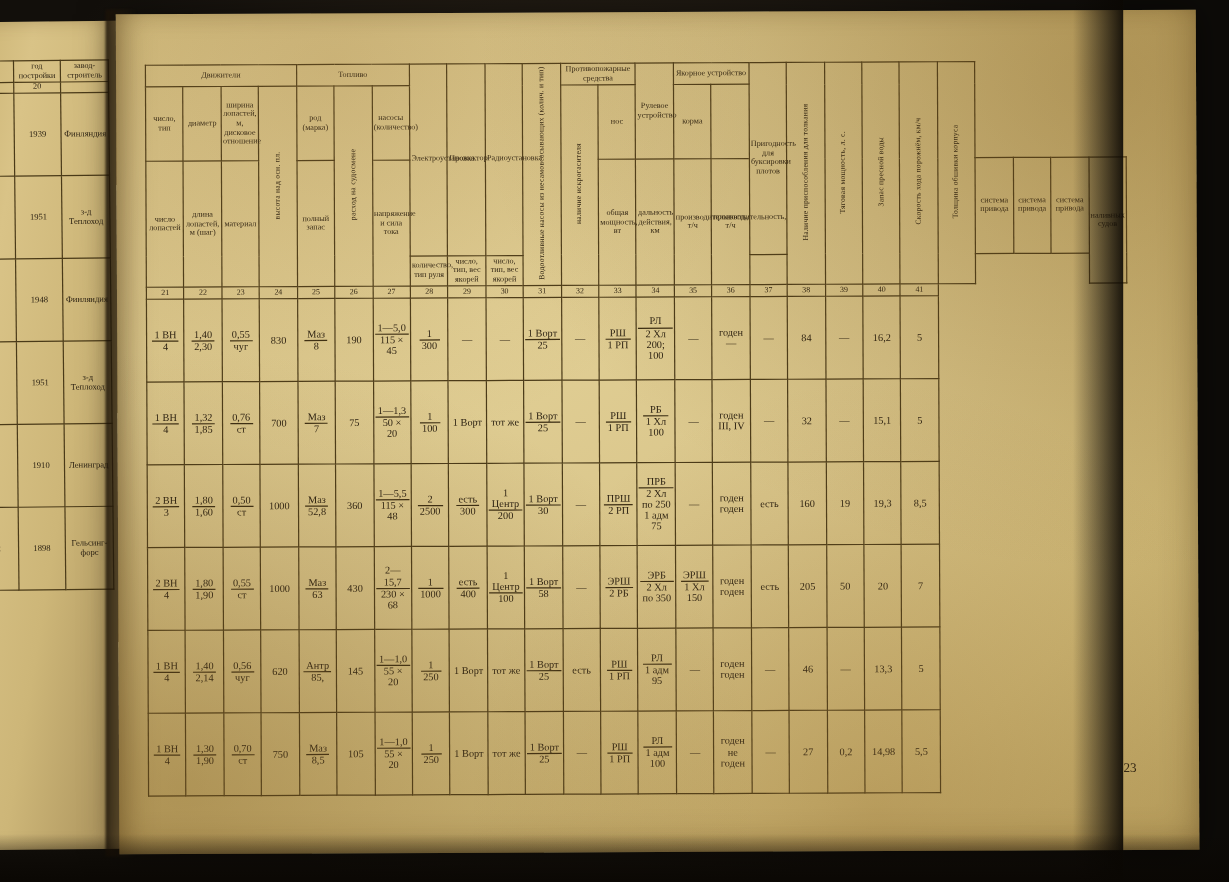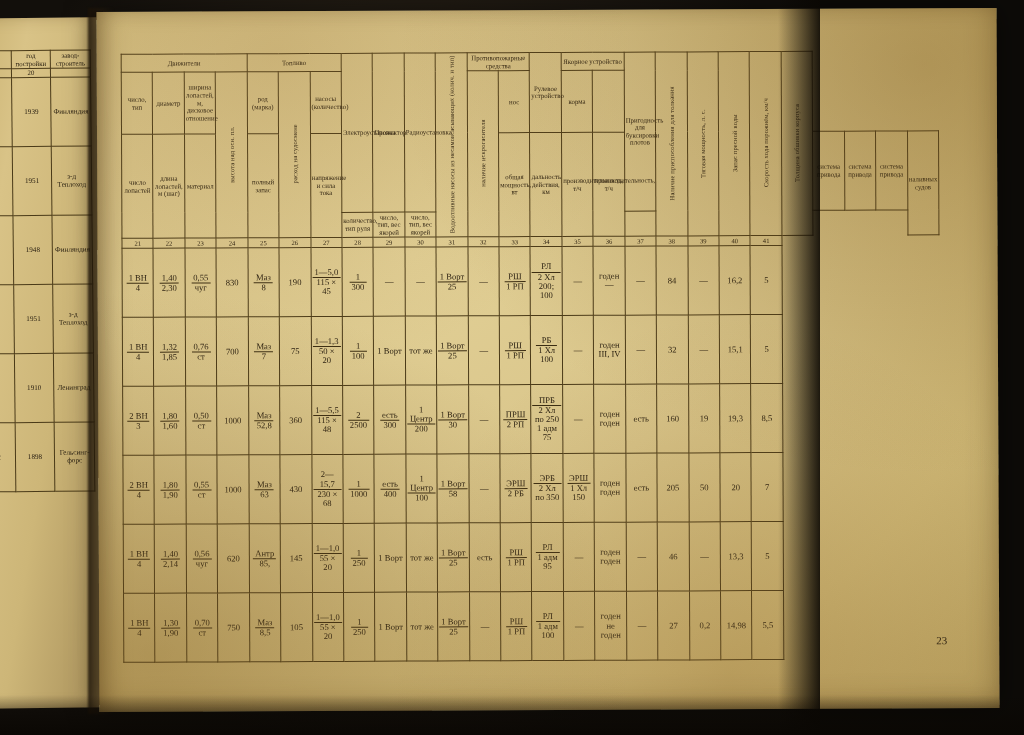--- a/index.html
+++ b/index.html
@@ -2,21 +2,21 @@
 <html><head>
 <meta charset="utf-8">
 <style>
   html,body{margin:0;padding:0;}
   body{
     width:1024px;height:735px;overflow:hidden;
     background:#0d0b08;
     font-family:"Liberation Serif", serif;
   }
   #page{
-    position:relative;width:820px;height:735px;
+    position:relative;width:936px;height:735px;
     background:
       radial-gradient(ellipse at 50% 40%, #3a2f20 0%, #120f0b 75%);
   }
 
   
   .left-page{
     position:absolute;left:-30px;top:18px;width:130px;height:690px;
     background:linear-gradient(100deg,#c8b070 0%,#d9c387 25%,#cdb678 60%,#a8905a 100%);
     box-shadow:inset -10px 0 18px -6px rgba(80,55,20,.55);
     transform:rotate(-0.6deg);

